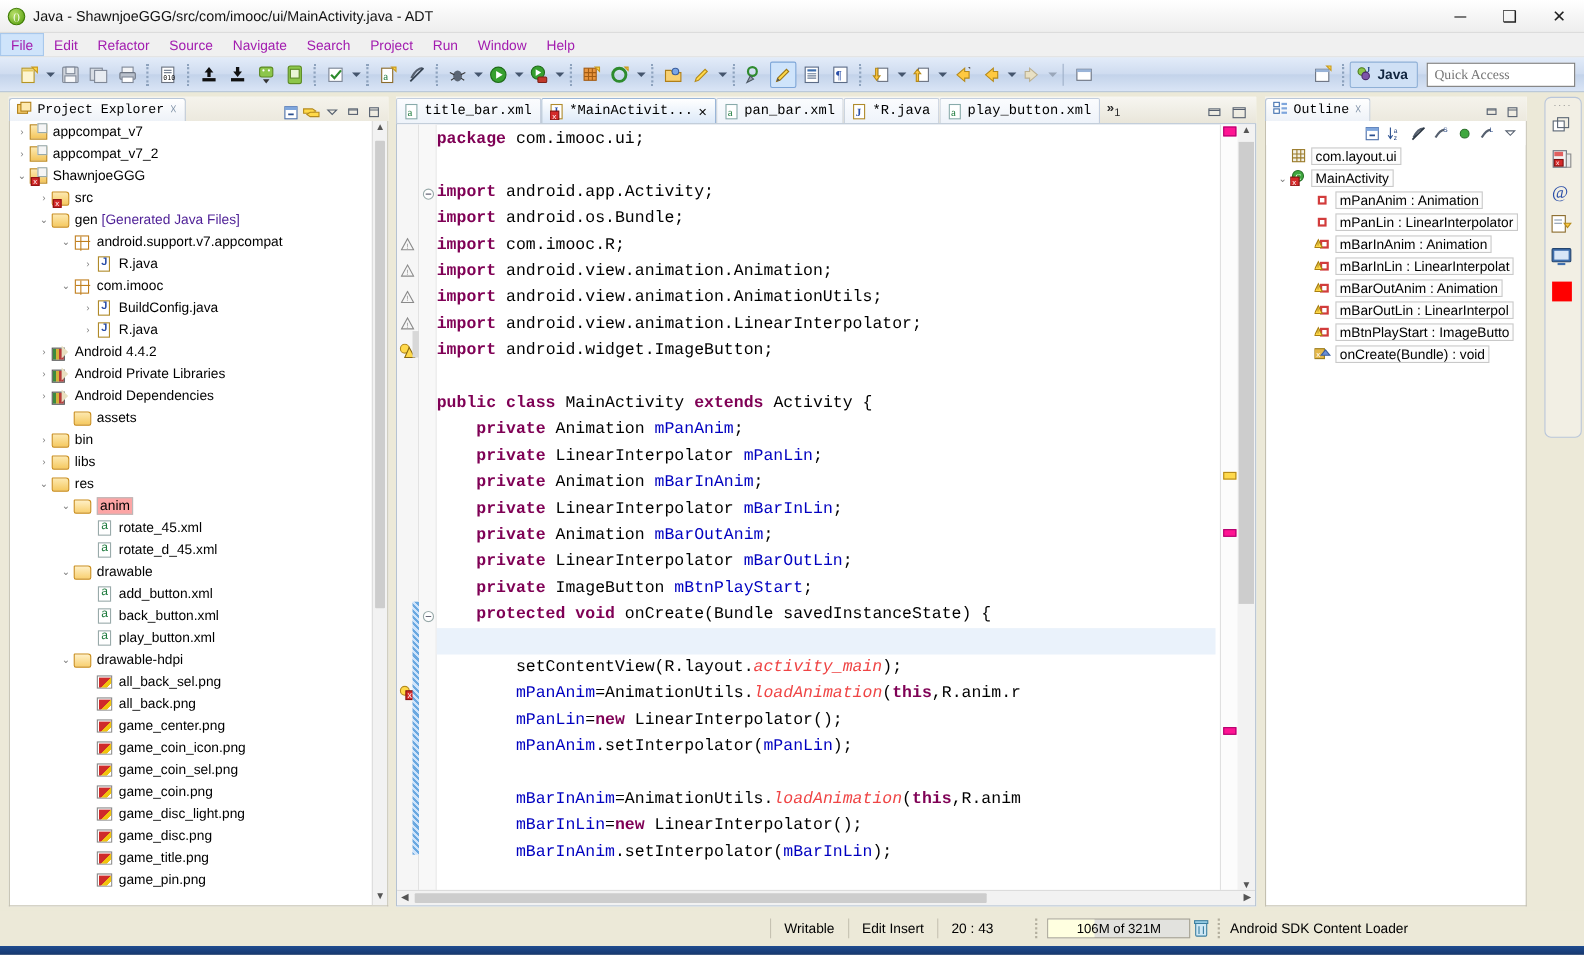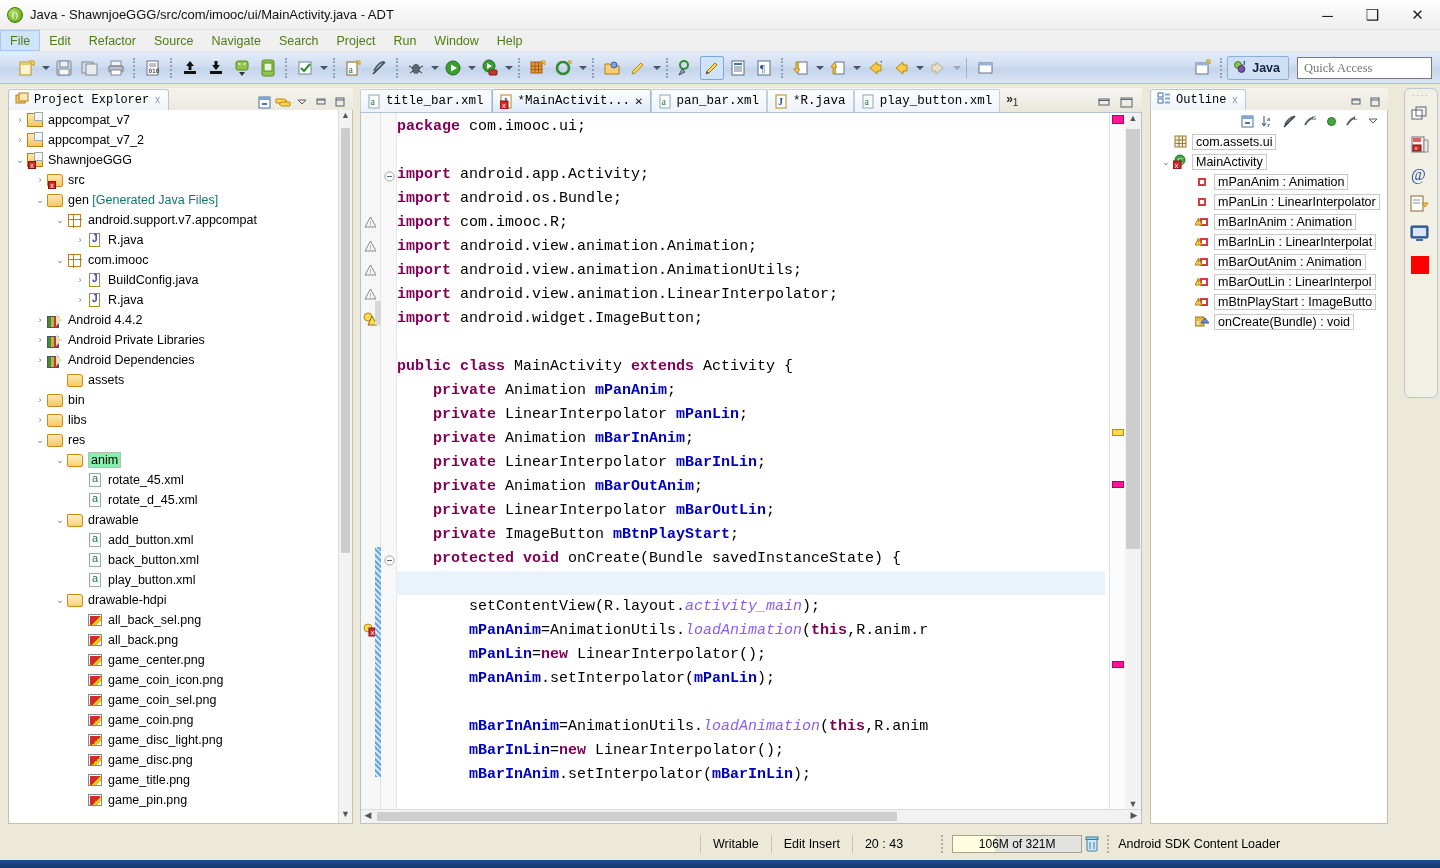--- a/index.html
+++ b/index.html
@@ -34,21 +34,21 @@
 
   
   #menubar {
     height: 22px; width: 100%;
     background: #f0f0f0;
     display: flex; align-items: stretch;
     border-bottom: 1px solid #e3e3e3;
   }
   .menuitem {
     padding: 0 9px; display:flex; align-items:center;
-    font-size: 12.5px; color: #4d7c0f;
+    font-size: 12.5px; color: #a21caf;
   }
   .menuitem.active { background:#cfe4fb; border:1px solid #a8c8ec; }
 
   
   #toolbar {
     height: 32px; width:100%;
     background: linear-gradient(to bottom,#e3ecf9 0%, #cfdcf0 48%, #c3d3ea 52%, #dae5f6 100%);
     display:flex; align-items:center; border-bottom:1px solid #a9bcd6;
     position: relative;
   }
@@ -103,22 +103,22 @@
               border:1px solid #c4c0b0; border-top:none; overflow:hidden; }
 
   
   #pe { left:8px; top:4px; width:345px; height:736px; }
   #pe .viewbody { top:22px; }
   .tree { font-size:12.5px; color:#000; }
   .trow { height:20px; display:flex; align-items:center; white-space:nowrap; }
   .twist { width:14px; text-align:center; color:#7a7a7a; font-size:9px; flex:none; }
   .ticon { width:17px; height:16px; flex:none; margin-right:4px; position:relative; }
   .tlabel { font-size:12.5px; }
-  .tlabel .dim { color:#0f766e; }
-  .trow.selbox .tlabel { border:1px solid #b9b9b9; padding:0 2px; background:#86efac; }
+  .tlabel .dim { color:#4c1d95; }
+  .trow.selbox .tlabel { border:1px solid #b9b9b9; padding:0 2px; background:#fca5a5; }
 
   
   .ic-folder, .ic-folder-open, .ic-pkgfolder, .ic-srcfolder {
     width:16px;height:13px;position:absolute;top:2px;left:0;
     background: linear-gradient(to bottom,#fde9b0,#f5c960);
     border:1px solid #c98b16; border-radius:1px 3px 2px 2px;
   }
   .ic-folder-open { background: linear-gradient(to bottom,#fff0c6,#f8d071); }
   .ic-prj { width:16px;height:14px;position:absolute;top:1px;left:0;
     background:linear-gradient(to bottom,#fdeab2,#f3c55b); border:1px solid #b98313; }
@@ -177,22 +177,22 @@
   #foldcol { position:absolute; left:20px; top:0; bottom:14px; width:16px; background:#f8f8f8;
              border-right:1px solid #e8e8e8; }
   #changebar { position:absolute; left:14px; top:0; bottom:14px; width:6px; }
   #code { position:absolute; left:36px; right:36px; top:0; bottom:14px; overflow:hidden;
           font-family:"Liberation Mono","DejaVu Sans Mono",monospace; font-size:15px; line-height:24px;
           color:#000; white-space:pre; padding-top:2px; }
   #overview { position:absolute; right:16px; top:0; bottom:14px; width:16px;
               background:#fcfcfc; border-left:1px solid #e0e0e0; }
   #edvscroll { position:absolute; right:0; top:0; bottom:14px; width:16px; background:#f2f2f2; }
   .kw { color:#7f0055; font-weight:bold; }
-  .fld { color:#0000c0;font-weight:bold; }
-  .stat { color:#8b5cf6; font-style:italic;text-align:center; }
+  .fld { color:#0000c0; }
+  .stat { color:#ef4444; font-style:italic;text-align:center; }
   .hl-line { position:absolute; left:36px; right:36px; height:24px; background:#eaf2fb; }
 
   
   #outline { left:1150px; top:4px; width:238px; height:736px; }
   #outline .viewbody { top:22px; }
   .otoolrow { height:22px; display:flex; align-items:center; justify-content:flex-end;
               gap:5px; padding-right:6px; background:#fff; }
   .orow { height:20px; display:flex; align-items:center; white-space:nowrap; font-size:12.5px; }
   .obox { border:1px solid #c9c9c9; background:#fdfdfd; padding:0 3px; }
   .oicon { width:16px;height:16px;position:relative;flex:none;margin-right:3px; }
@@ -1019,21 +1019,21 @@
           <div class="orow">
             <span style="width: 8px; flex: 0 0 auto;"></span>
             <span class="twist"></span>
             <span class="oicon"><svg width="15" height="15" viewBox="0 0 15 15">
                 <rect x="2" y="2" width="11" height="11" fill="#f2f0e4" stroke="#9a7b2a"></rect>
                 <line x1="2" y1="6" x2="13" y2="6" stroke="#9a7b2a"></line>
                 <line x1="2" y1="9.5" x2="13" y2="9.5" stroke="#9a7b2a"></line>
                 <line x1="6" y1="2" x2="6" y2="13" stroke="#9a7b2a"></line>
                 <line x1="9.5" y1="2" x2="9.5" y2="13" stroke="#9a7b2a"></line>
               </svg></span>
-            <span class="obox">com.assets.ui</span>
+            <span class="obox">com.layout.ui</span>
           </div>
           <div class="orow">
             <span style="width: 8px; flex: 0 0 auto;"></span>
             <span class="twist">⌄</span>
             <span class="oicon"><svg width="16" height="15" viewBox="0 0 16 15">
                 <circle cx="7" cy="6" r="5" fill="#3fa83f" stroke="#276f27"></circle>
                 <text x="4.5" y="9.5" font-size="8" fill="#fff" font-family="serif">C</text>
                 <rect x="0" y="7" width="8" height="8" fill="#d42a2a" stroke="#7d1010"></rect>
                 <text x="1.8" y="14" font-size="7" fill="#fff">x</text>
               </svg></span>

